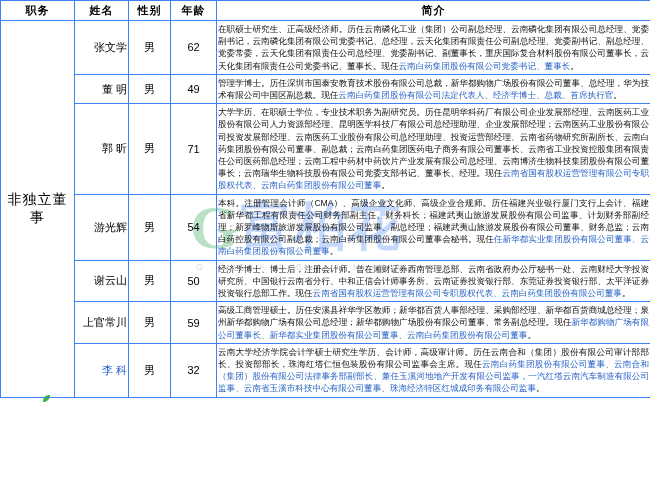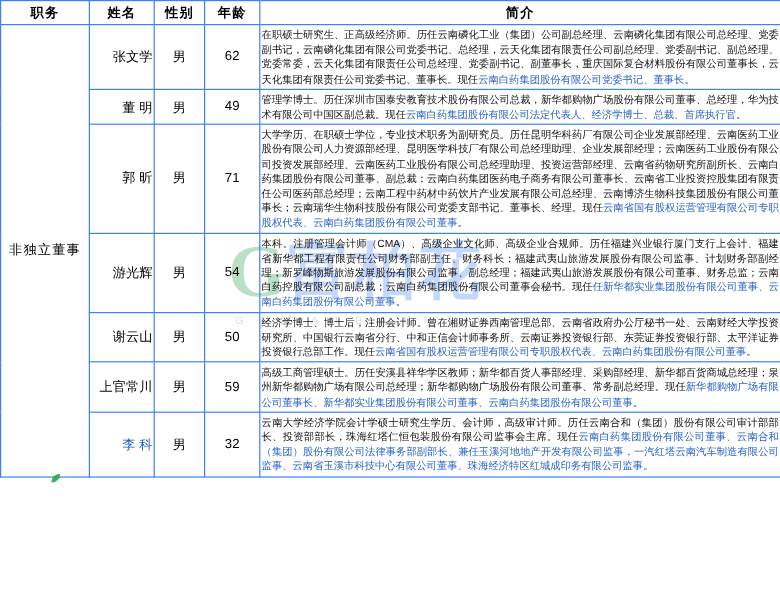--- a/index.html
+++ b/index.html
@@ -43,21 +43,21 @@
     letter-spacing: 1px;
   }
   col.c-role { width: 74px; }
   col.c-name { width: 54px; }
   col.c-sex  { width: 42px; }
   col.c-age  { width: 46px; }
   col.c-bio  { width: 434px; }
 
   td.role-cell {
     text-align: center;
-    font-size: 11px;
+    font-size: 14px;
     letter-spacing: 1px;
     font-weight: normal;
     font-family: Liberation Serif, serif;
   }
   td.name-cell {
     text-align: right;
     font-size: 11px;
   }
   td.name-cell.highlight {
     color: #1a57c8;

